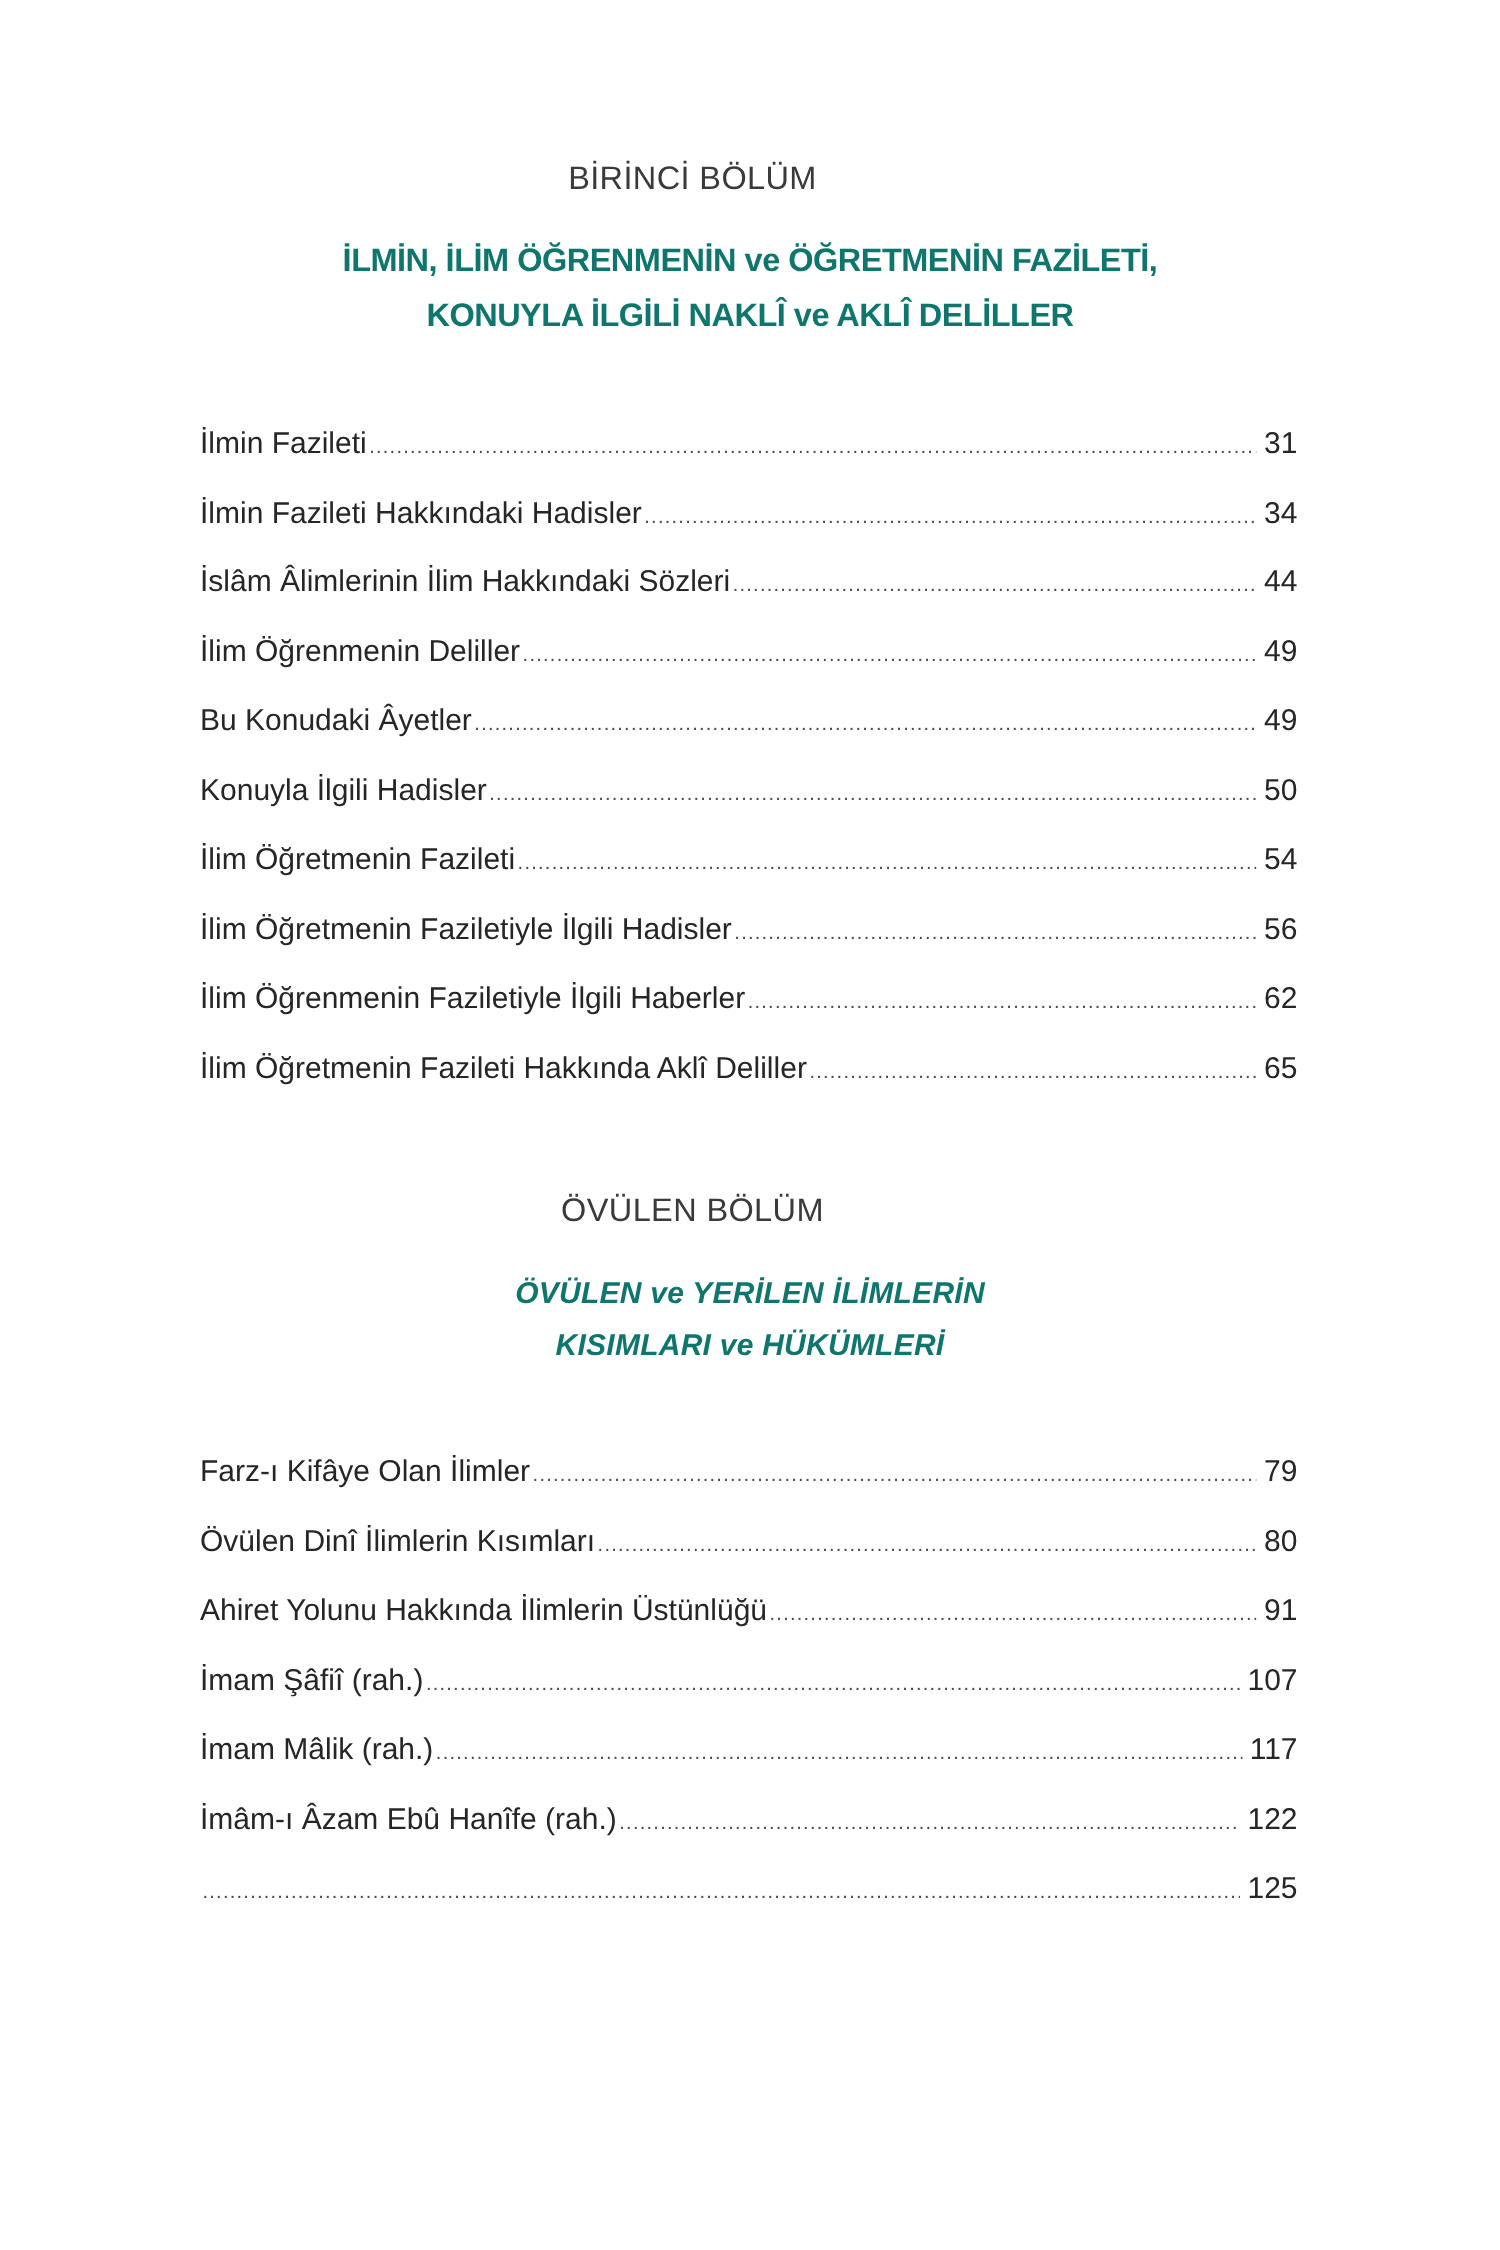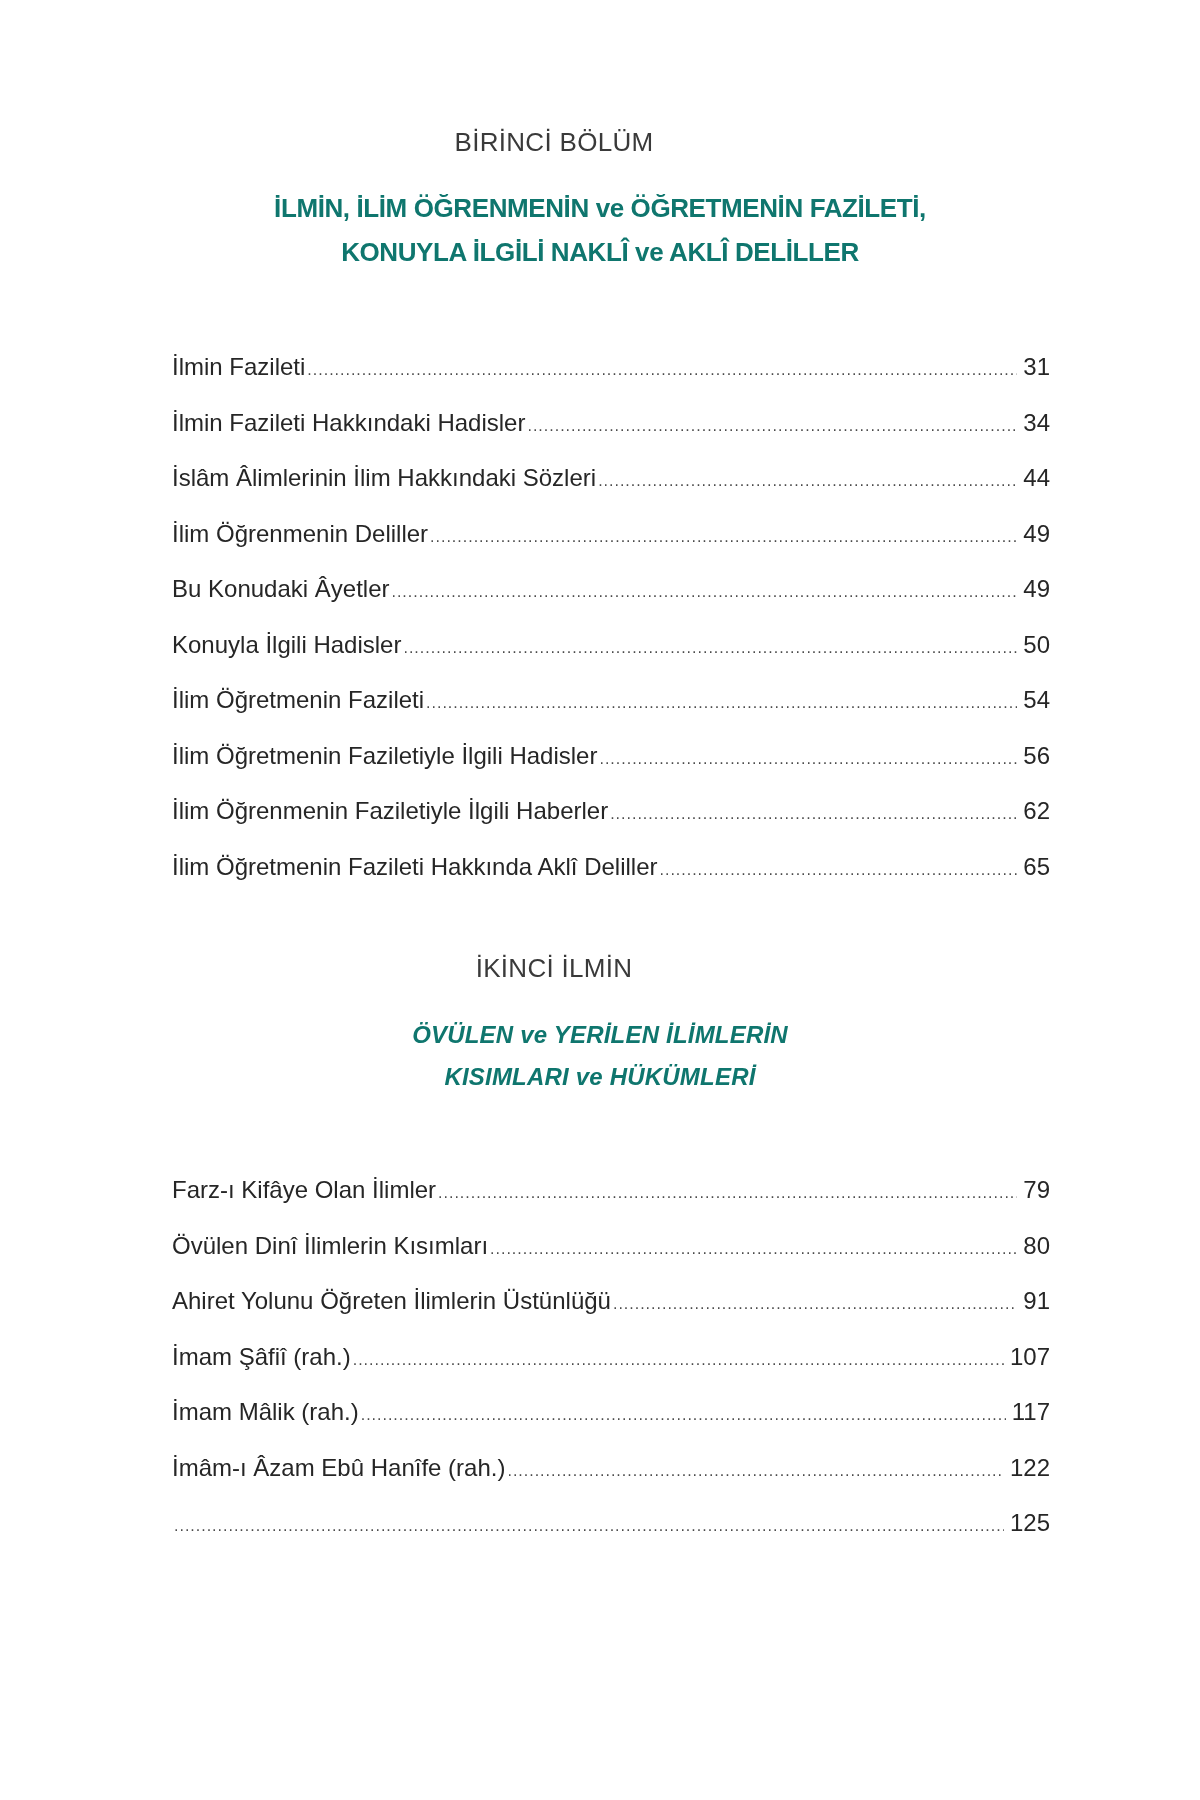--- a/index.html
+++ b/index.html
@@ -42,21 +42,21 @@
       color: #0f766e;
       line-height: 44px;
       letter-spacing: -0.4px;
     }
     .part-title .line { display: block; }
     .part-title.wide { letter-spacing: 0.2px; font-size: 24px; line-height: 42px; }
     .toc {
       position: absolute;
       left: 160px;
       width: 878px;
-      margin: 12px;
+      margin: 0;
       padding: 0;
       list-style: none;
     }
     .toc-row {
       display: flex;
       align-items: baseline;
       height: 55.5px;
       line-height: 30px;
       font-size: 24px;
       color: #262626;
@@ -141,40 +141,40 @@
       <span class="toc-leader"></span>
       <span class="toc-page">62</span>
     </li>
     <li class="toc-row">
       <span class="toc-title">İlim Öğretmenin Fazileti Hakkında Aklî Deliller</span>
       <span class="toc-leader"></span>
       <span class="toc-page">65</span>
     </li>
   </ul>
 
-  <div class="part-label" style="top:953px;">İKİNCİ İLMİN</div>
+  <div class="part-label" style="top:953px;">ÖVÜLEN BÖLÜM</div>
 
   <div class="part-title wide" style="top:1014px;font-style:italic;">
     <span class="line">ÖVÜLEN ve YERİLEN İLİMLERİN</span>
     <span class="line">KISIMLARI ve HÜKÜMLERİ</span>
   </div>
 
   <ul class="toc" style="top:1163px;">
     <li class="toc-row">
       <span class="toc-title">Farz-ı Kifâye Olan İlimler</span>
       <span class="toc-leader"></span>
       <span class="toc-page">79</span>
     </li>
     <li class="toc-row">
       <span class="toc-title">Övülen Dinî İlimlerin Kısımları</span>
       <span class="toc-leader"></span>
       <span class="toc-page">80</span>
     </li>
     <li class="toc-row">
-      <span class="toc-title">Ahiret Yolunu Öğreten İlimlerin Üstünlüğü</span>
+      <span class="toc-title">Ahiret Yolunu Hakkında İlimlerin Üstünlüğü</span>
       <span class="toc-leader"></span>
       <span class="toc-page">91</span>
     </li>
     <li class="toc-row">
       <span class="toc-title">İmam Şâfiî (rah.)</span>
       <span class="toc-leader"></span>
       <span class="toc-page">107</span>
     </li>
     <li class="toc-row">
       <span class="toc-title">İmam Mâlik (rah.)</span>

